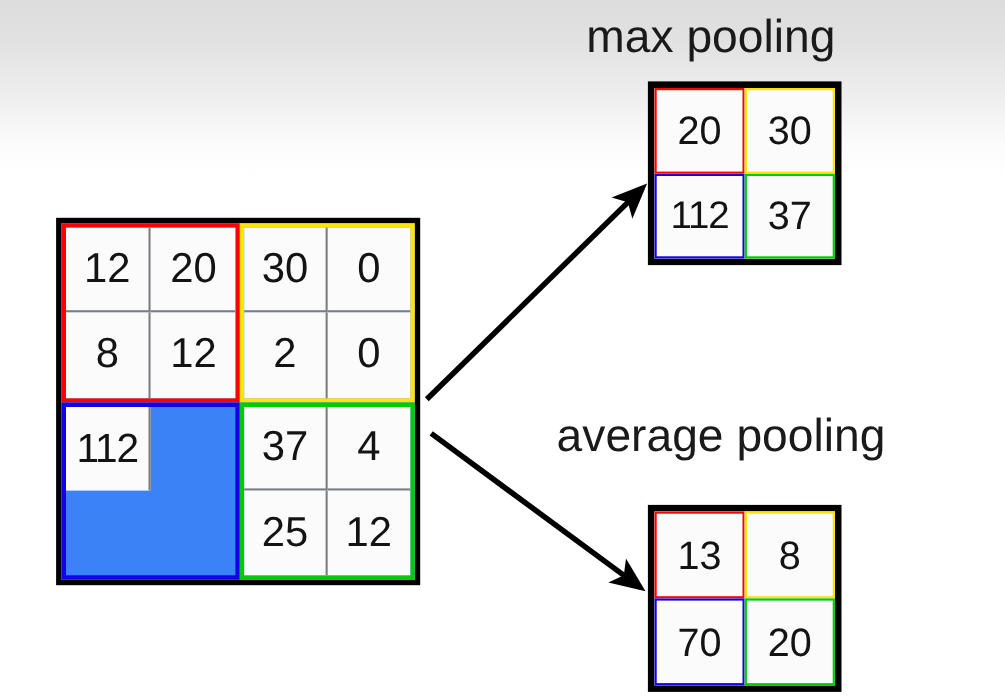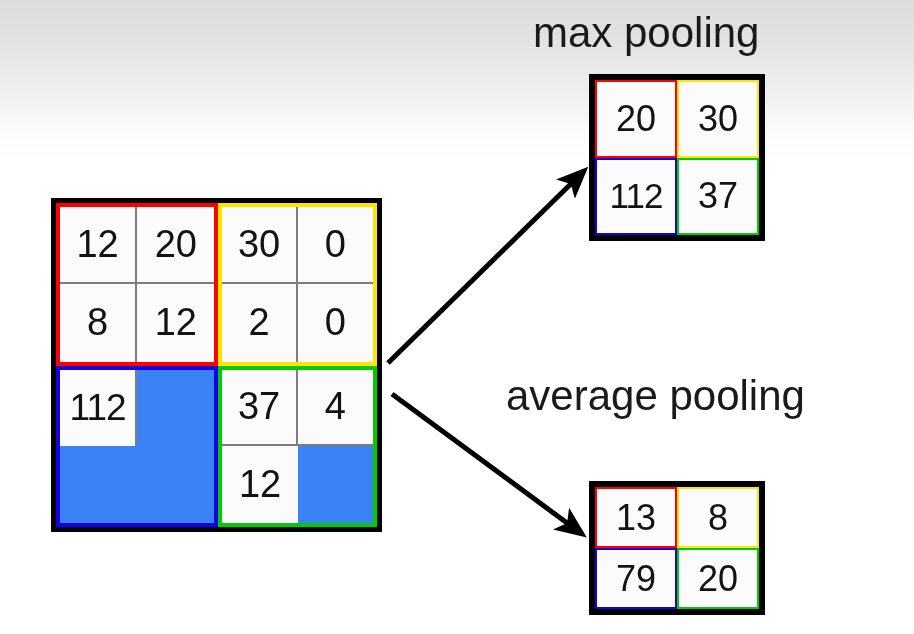--- a/index.html
+++ b/index.html
@@ -81,21 +81,21 @@
   .cell.wide { font-size: 37px; letter-spacing: -1px; }
 
   
   .out-matrix {
     position: absolute;
     background: #000000;
     box-sizing: border-box;
     padding: 6px;
   }
   #max-matrix { left: 589px; top: 74px;  width: 176px; height: 167px; }
-  #avg-matrix { left: 589px; top: 459px; width: 176px; height: 134px; margin-top: 22px; }
+  #avg-matrix { left: 589px; top: 459px; width: 176px; height: 170px; }
 
   .out-inner {
     position: relative;
     width: 100%;
     height: 100%;
     display: grid;
     grid-template-columns: 1fr 1fr;
     grid-template-rows: 1fr 1fr;
     background: #fbfbfb;
   }
@@ -151,40 +151,41 @@
         <div class="cell">0</div>
       </div>
 
       <div class="quad" id="q-bl">
         <div class="cell wide sep-r">112</div>
       </div>
 
       <div class="quad" id="q-br">
         <div class="cell sep-r sep-b">37</div>
         <div class="cell sep-b">4</div>
+        <div class="cell sep-r">25</div>
         <div class="cell">12</div>
       </div>
 
     </div>
   </div>
 
   <div class="out-matrix" id="max-matrix">
     <div class="out-inner">
       <div class="out-cell oc-tl">20</div>
       <div class="out-cell oc-tr">30</div>
       <div class="out-cell oc-bl wide">112</div>
       <div class="out-cell oc-br">37</div>
     </div>
   </div>
 
   <div class="out-matrix" id="avg-matrix">
     <div class="out-inner">
       <div class="out-cell oc-tl">13</div>
       <div class="out-cell oc-tr">8</div>
-      <div class="out-cell oc-bl">79</div>
+      <div class="out-cell oc-bl">70</div>
       <div class="out-cell oc-br">20</div>
     </div>
   </div>
 
   <svg id="arrows" viewBox="0 0 914 634">
     <defs>
       <marker id="ah" markerWidth="7" markerHeight="7" refX="5.2" refY="3.1" orient="auto" markerUnits="strokeWidth">
         <path d="M0,0.4 L6.4,3.1 L0,5.8 L1.5,3.1 Z" fill="#000000"></path>
       </marker>
     </defs>

